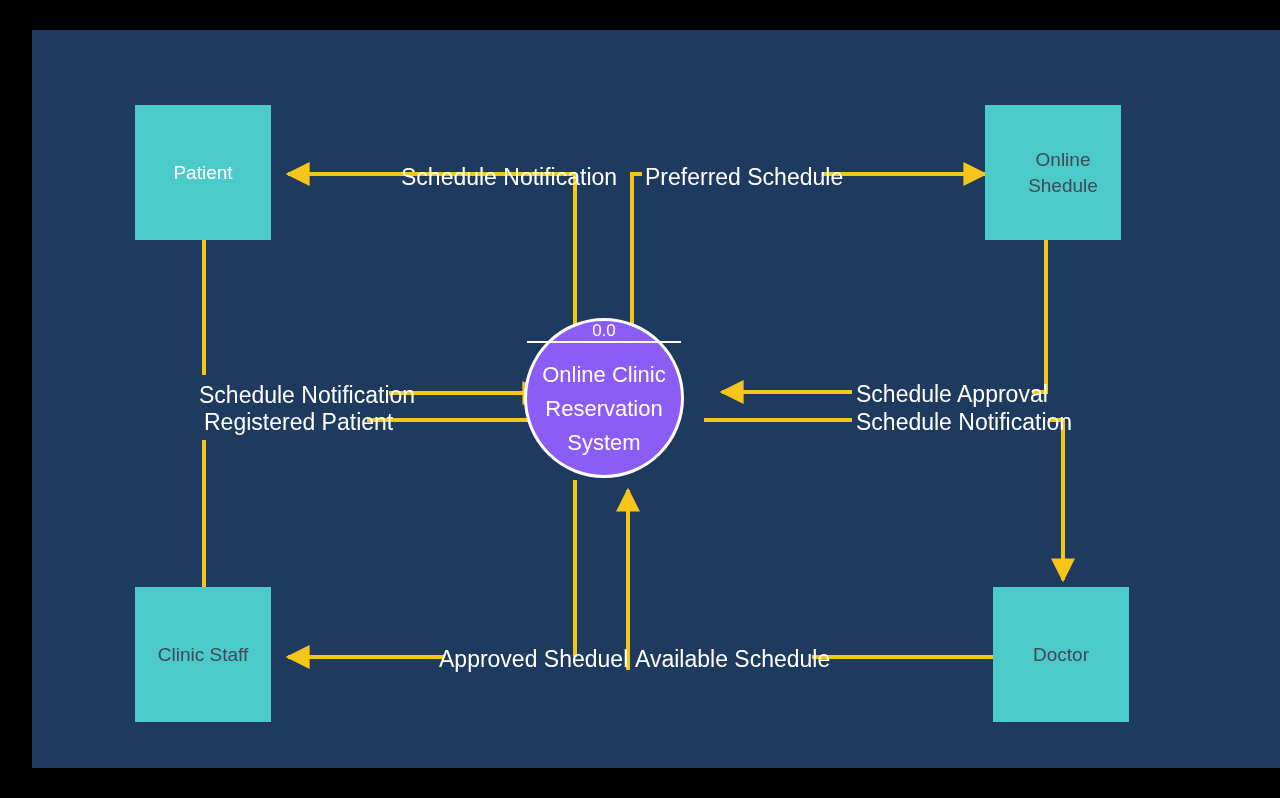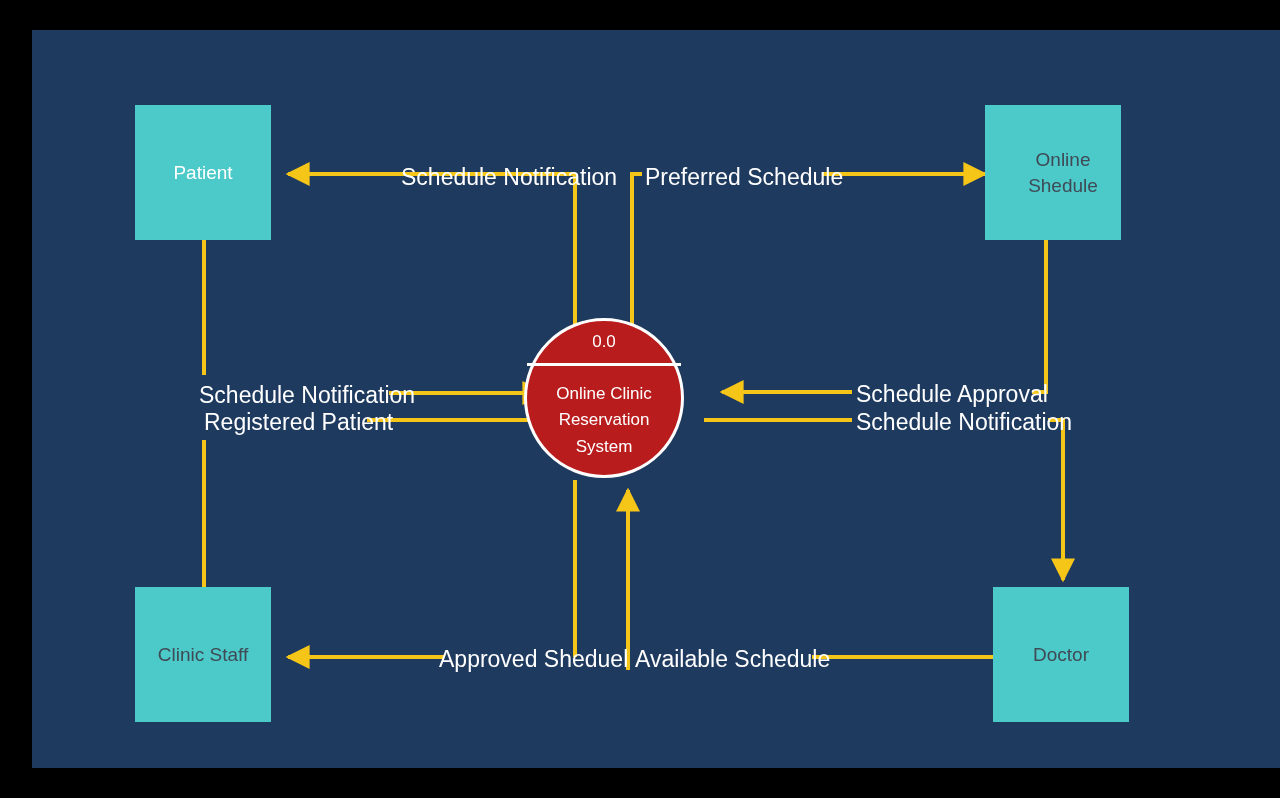--- a/index.html
+++ b/index.html
@@ -35,21 +35,21 @@
   .entity-label {
     font-size: 19px;
     white-space: pre-line;
   }
   .label-white { color: #ffffff; }
   .label-dark  { color: #3f4a55; }
 
   .process {
     position: absolute;
     border-radius: 50%;
-    background: #b91c1c;
+    background: #8b5cf6;
     border: 3px solid #ffffff;
     box-sizing: border-box;
     display: flex;
     flex-direction: column;
     align-items: center;
     color: #ffffff;
   }
   .process-num {
     font-size: 17px;
     height: 44px;
@@ -63,21 +63,21 @@
     width: 100%;
     height: 3px;
     background: #ffffff;
   }
   .process-name {
     flex: 1;
     display: flex;
     align-items: center;
     justify-content: center;
     text-align: center;
-    font-size: 17px;
+    font-size: 22px;
     line-height: 1.55;
     padding: 15px 14px;
     white-space: pre-line;
     box-sizing: border-box;
   }
 
   .flow-label {
     position: absolute;
     color: #ffffff;
     font-size: 23px;

